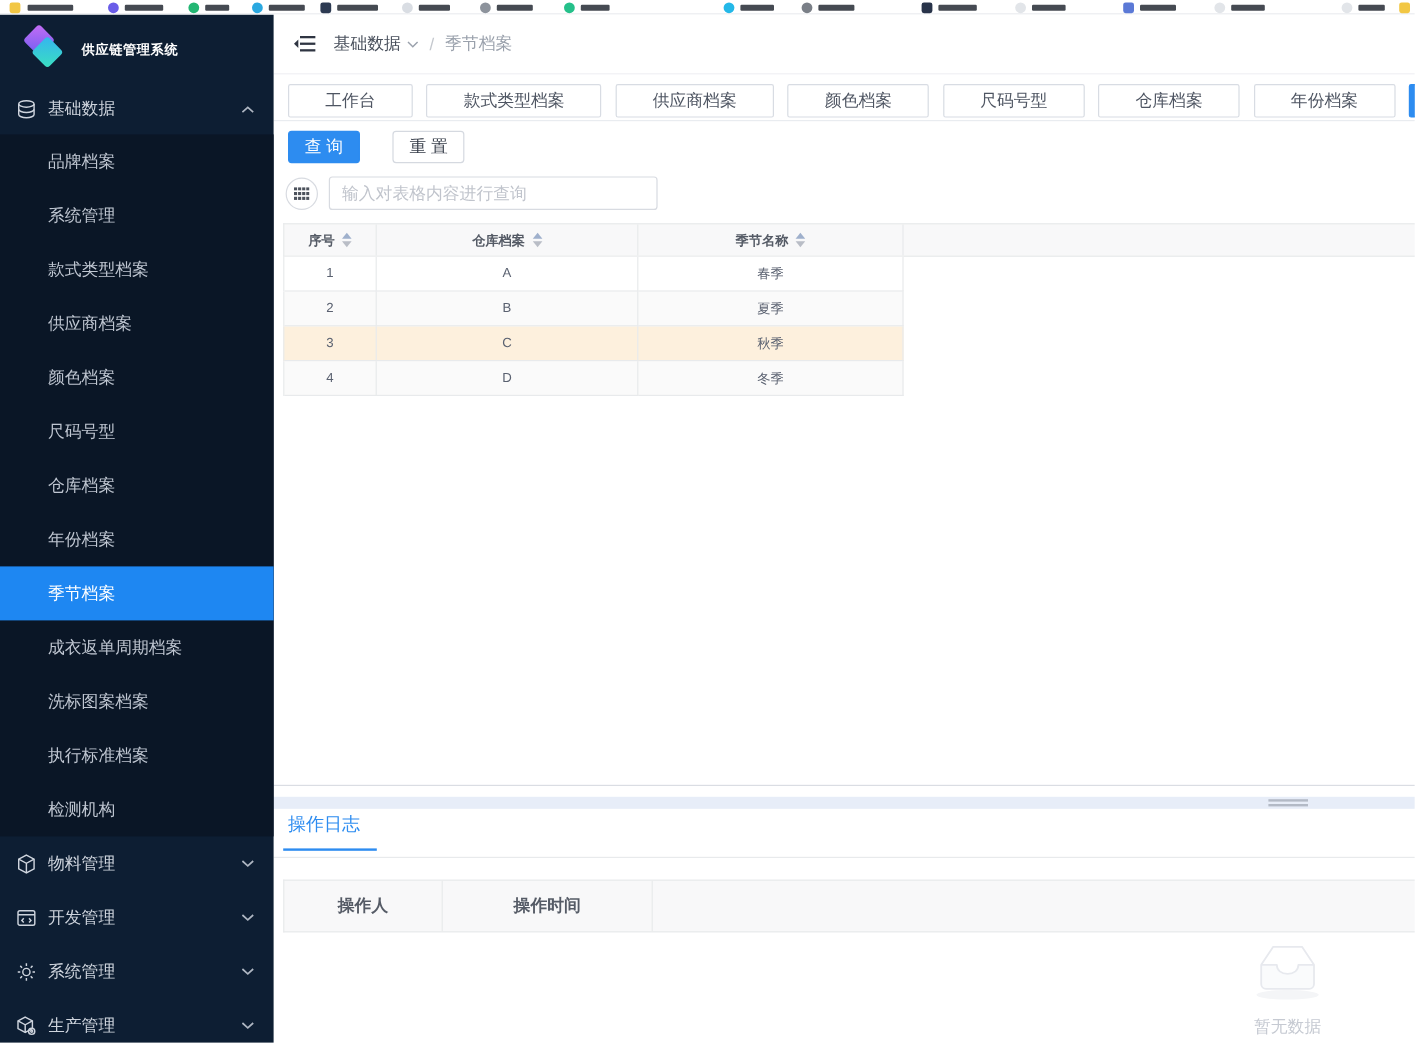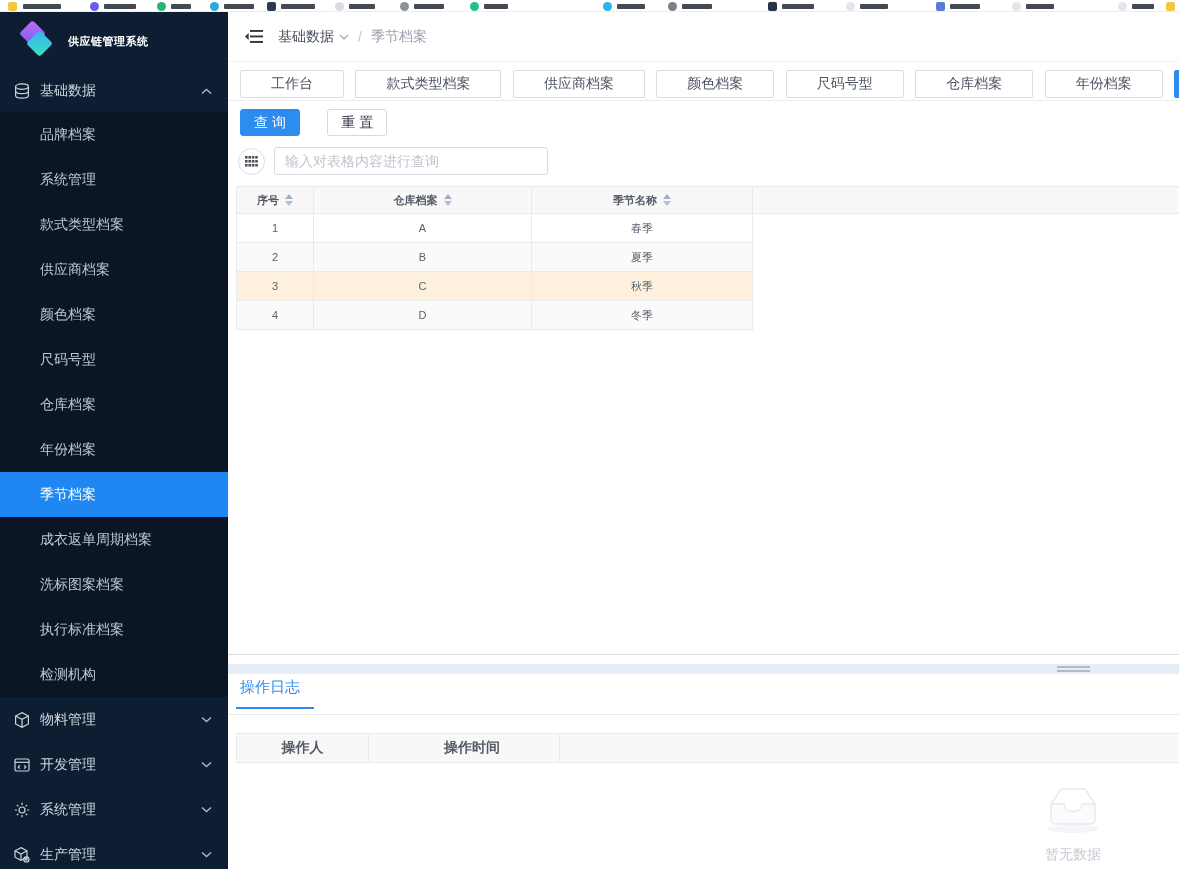--- a/index.html
+++ b/index.html
@@ -90,22 +90,22 @@
   .panel-divider { position:absolute; top:642px; left:0; right:0; border-top:1px solid #dadde3; }
   .splitter { position:absolute; top:652px; left:0; right:0; height:10px; background:#e7edf8; cursor:row-resize; }
   .splitter .handle { position:absolute; left:829px; top:2px; width:33px; height:6px;
                       border-top:2px solid #b3bac6; border-bottom:2px solid #b3bac6; }
 
   .log-tab { position:absolute; top:666px; left:8px; font-size:15px; color:#2d8cf0;
              padding:0 14px 10px 4px; border-bottom:2px solid #2d8cf0; cursor:pointer; }
   .log-tabline { position:absolute; top:702px; left:0; right:0; border-top:1px solid #e8eaec; }
 
   .log-table { position:absolute; top:721px; left:8px; right:0; font-size:14px; }
-  .log-thead { display:flex; height:30px; background:#f8f8f9; border-top:1px solid #e8eaec;
-               border-bottom:1px solid #e8eaec; border-left:1px solid #e8eaec;gap:16px; }
+  .log-thead { display:flex; height:44px; background:#f8f8f9; border-top:1px solid #e8eaec;
+               border-bottom:1px solid #e8eaec; border-left:1px solid #e8eaec; }
   .log-th { display:flex; align-items:center; justify-content:center; font-weight:bold;
             color:#555b66; border-right:1px solid #e8eaec; }
   .lc0 { width:132px; } .lc1 { width:175px; }
   .log-th.filler { flex:1; border-right:none; }
 
   .empty { position:absolute; left:799px; top:768px; width:92px; text-align:center; }
   .empty .txt { margin-top:8px; font-size:14px; color:#c6cad2; }
 </style>
 </head>
 <body>

